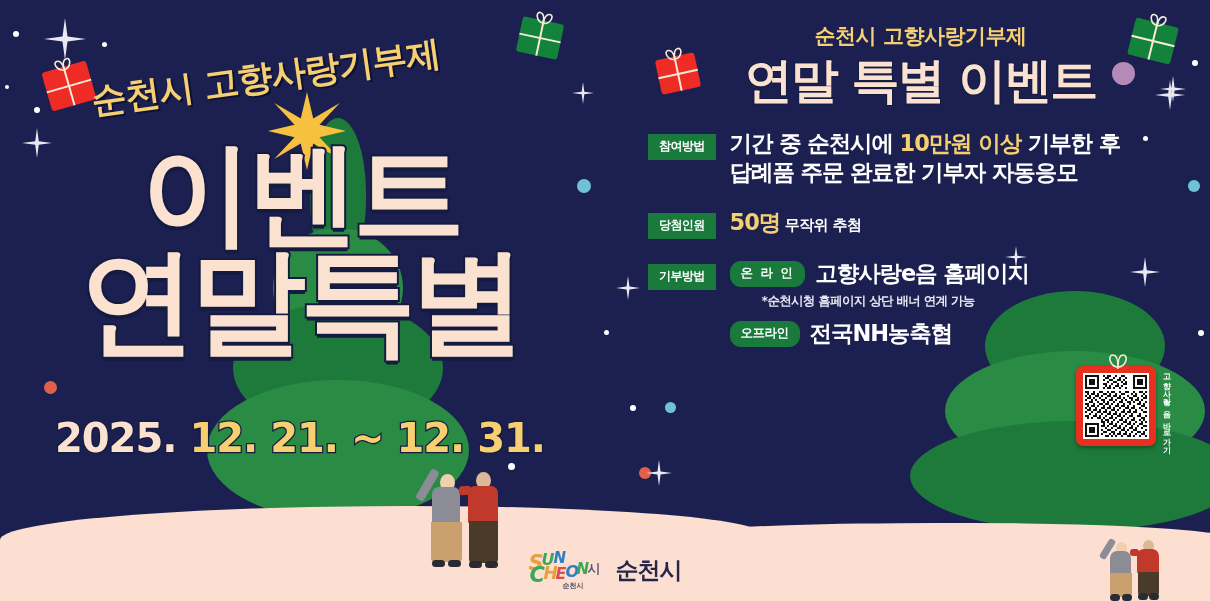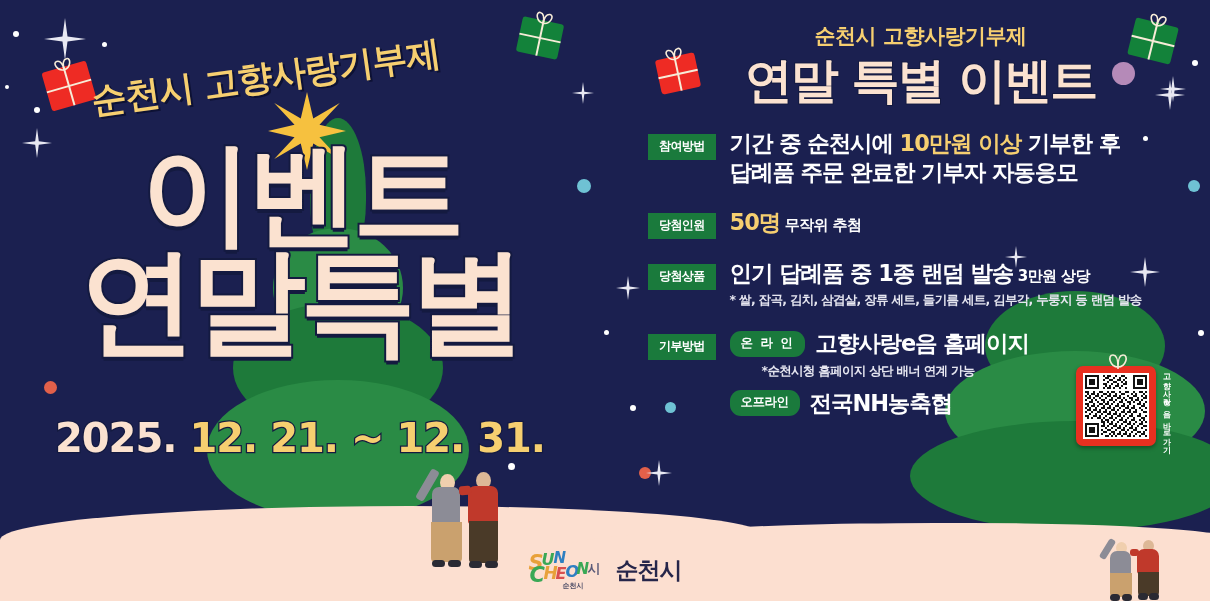--- a/index.html
+++ b/index.html
@@ -359,27 +359,20 @@
       </div>
     </div>
 
     <div class="row gap-lg">
       <div class="badge">당첨인원</div>
       <div class="row-body">
         <div class="ln"><span class="hl">50명</span><span class="sm"> 무작위 추첨</span></div>
       </div>
     </div>
 
-    <div class="row gap-lg">
-      <div class="badge">당첨상품</div>
-      <div class="row-body">
-        <div class="ln"><span>인기 답례품 중 1종 랜덤 발송</span><span class="sm"> 3만원 상당</span></div>
-        <div class="note">* 쌀, 잡곡, 김치, 삼겹살, 장류 세트, 들기름 세트, 김부각, 누룽지 등 랜덤 발송</div>
-      </div>
-    </div>
 
     <div class="row gap-lg">
       <div class="badge">기부방법</div>
       <div class="row-body">
         <div class="sub-row">
           <div class="badge sm" style="margin-top:0;">온 라 인</div>
           <div class="ln" style="margin-left:10px;">고향사랑e음 홈페이지</div>
         </div>
         <div class="note" style="margin-left:32px;margin-top:4px;margin-bottom:9px;">*순천시청 홈페이지 상단 배너 연계 가능</div>
         <div class="sub-row">

